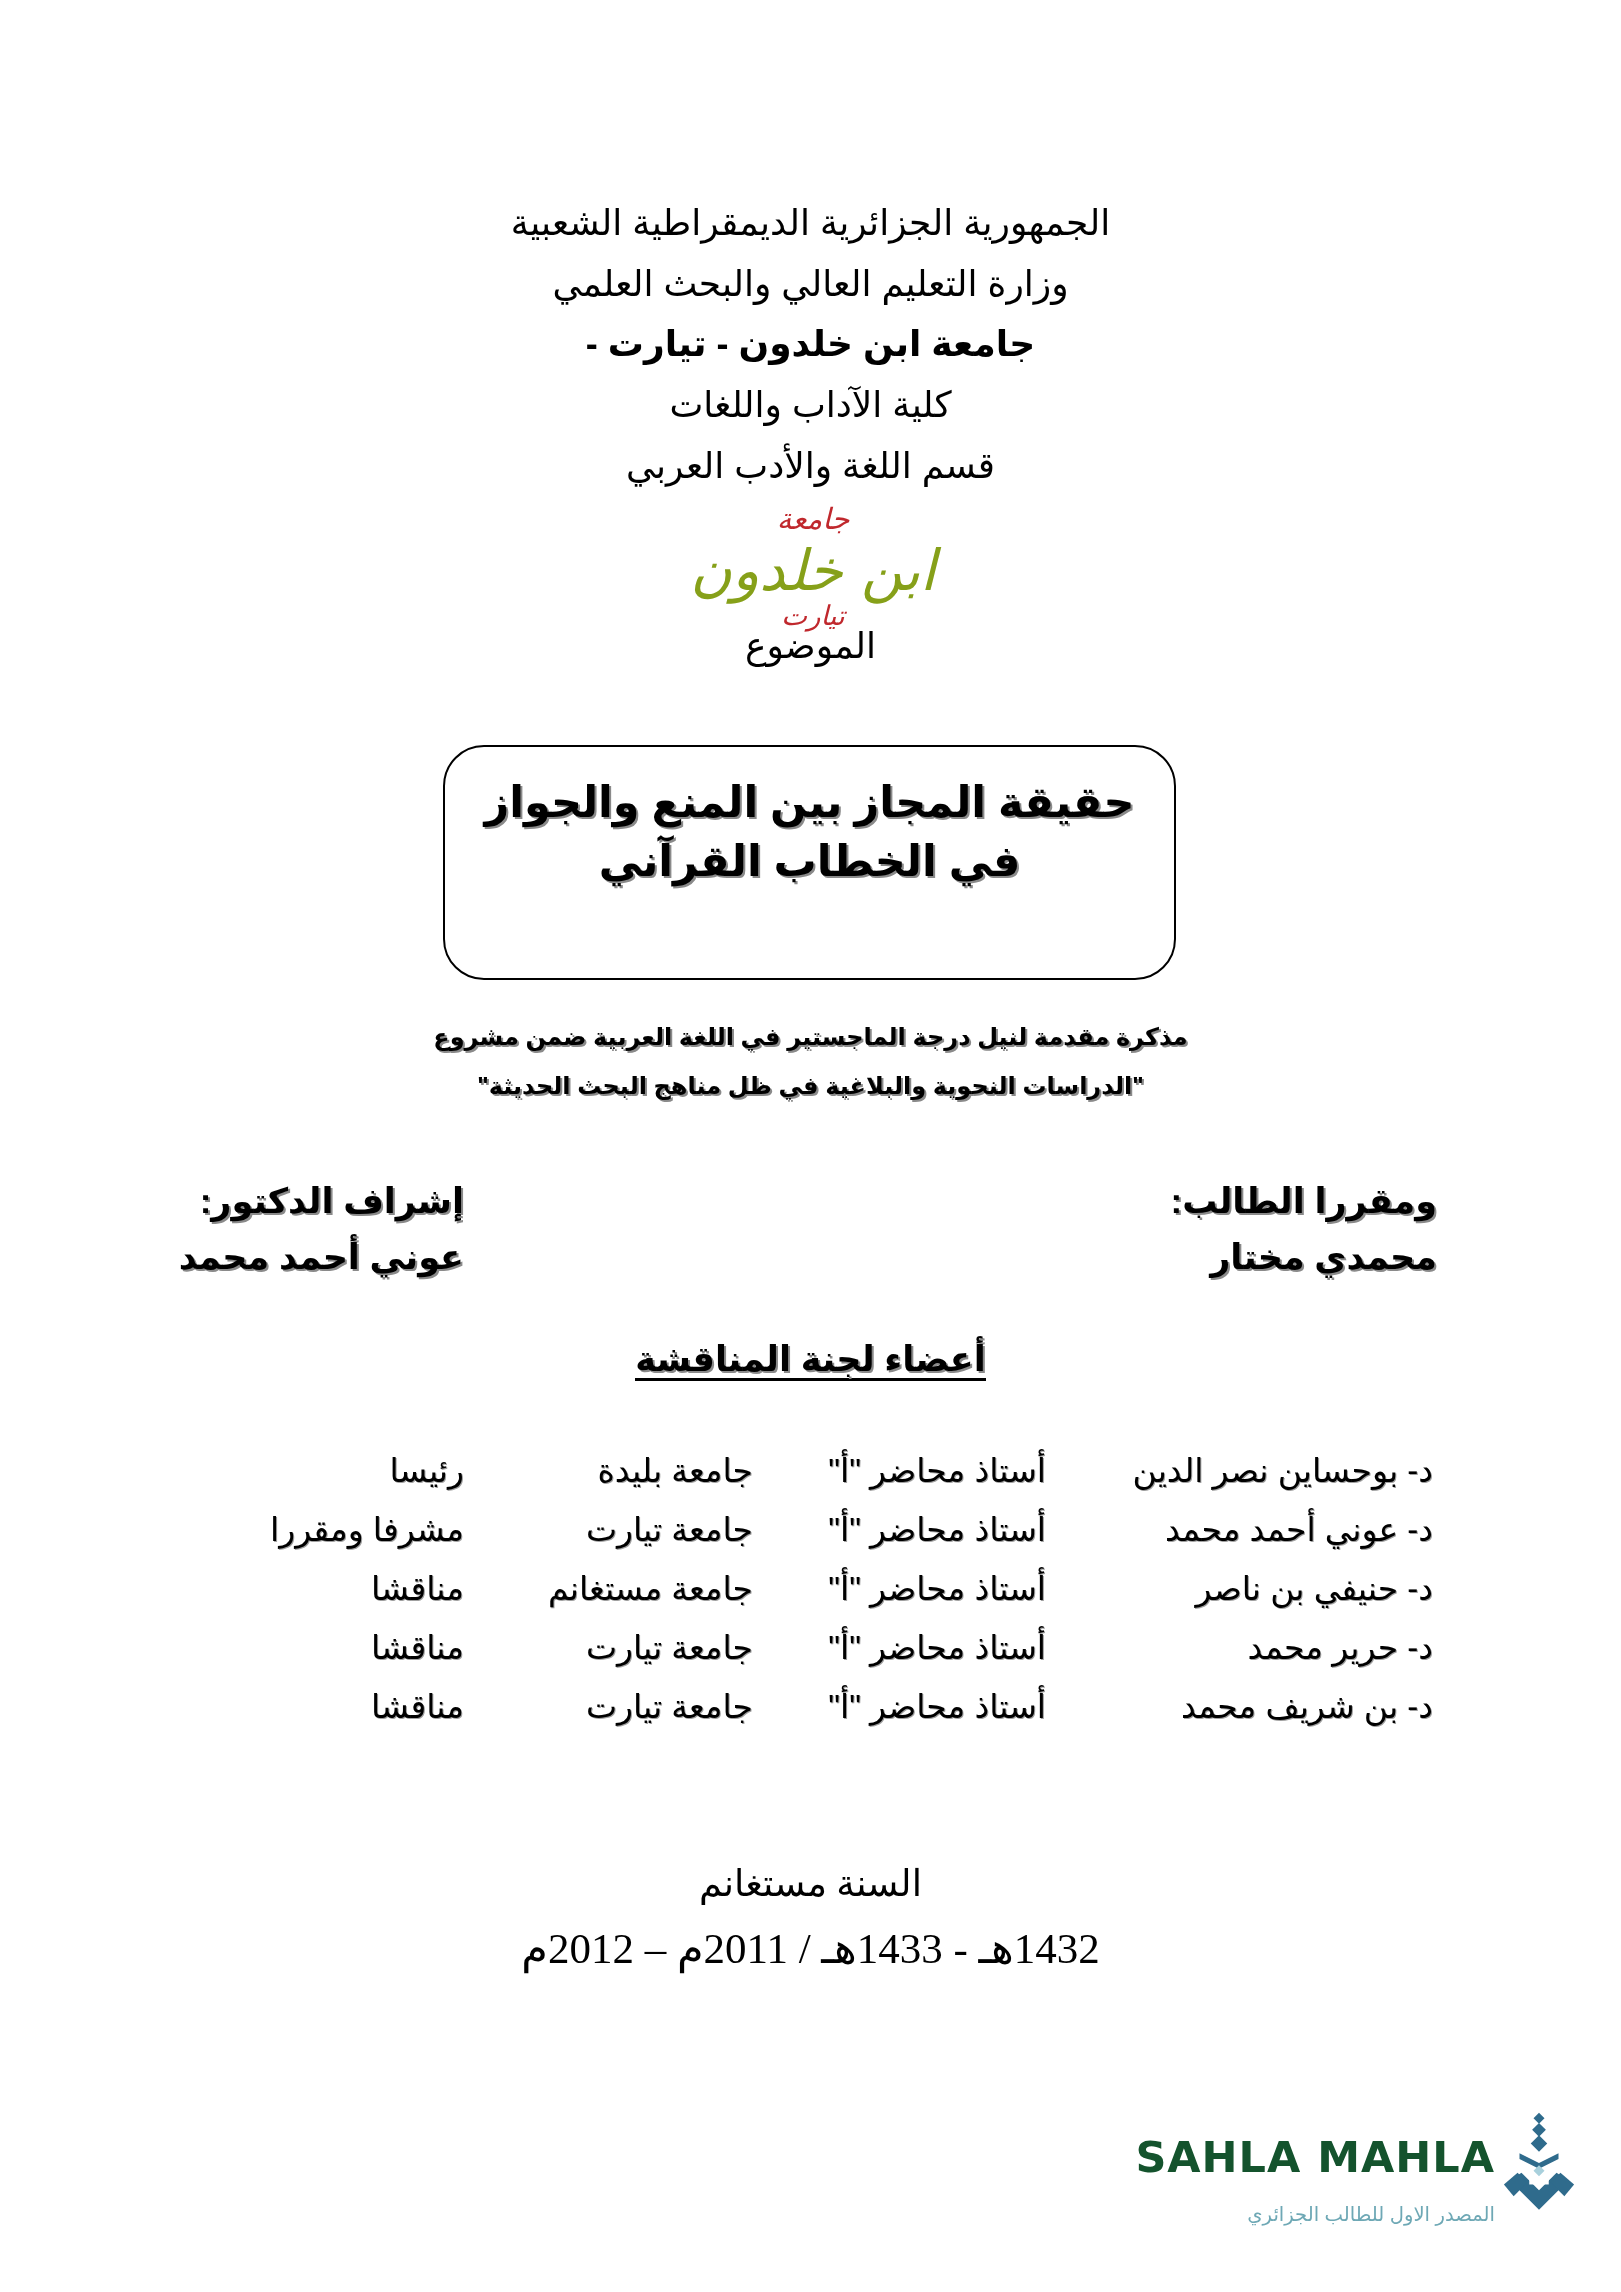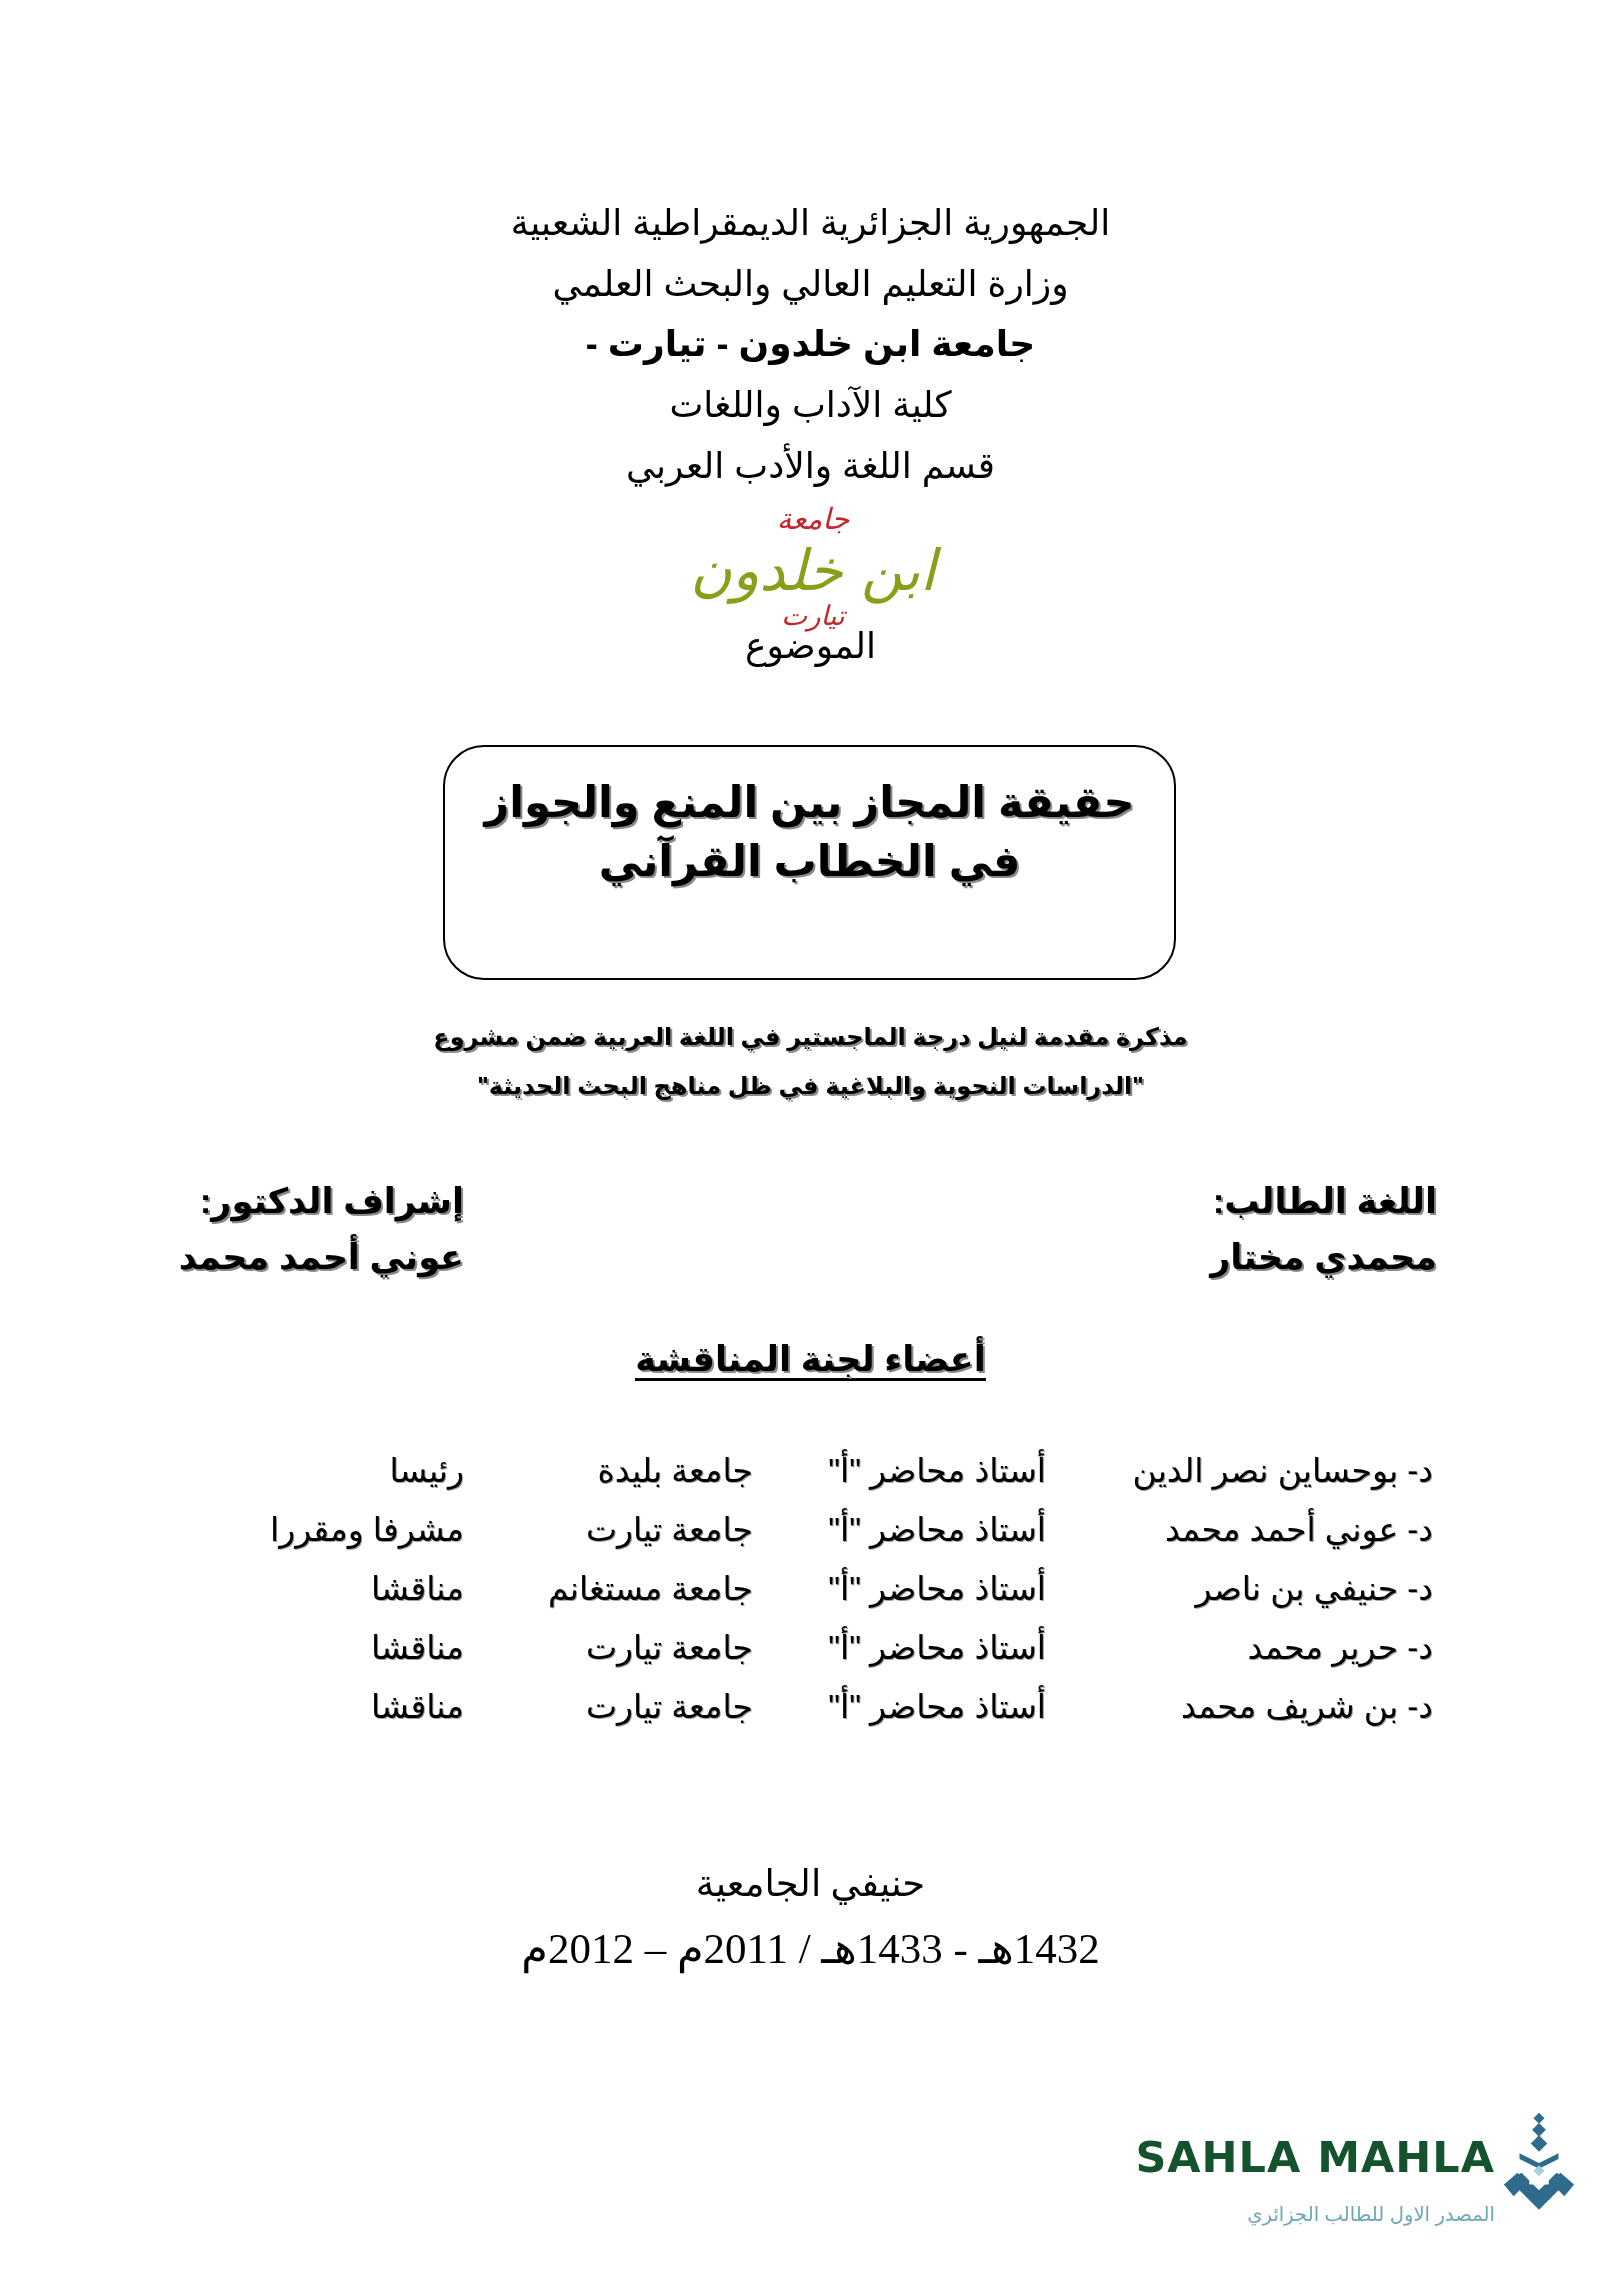--- a/index.html
+++ b/index.html
@@ -52,21 +52,21 @@
 <div class="center-line hdr" style="top:624px;">الموضوع</div>
 
 <div class="title-box">
   <div class="title-text" style="top:27.4px;">حقيقة المجاز بين المنع والجواز</div>
   <div class="title-text" style="top:86px;">في الخطاب القرآني</div>
 </div>
 
 <div class="center-line subtitle" style="top:1014px;">مذكرة مقدمة لنيل درجة الماجستير في اللغة العربية ضمن مشروع</div>
 <div class="center-line subtitle" style="top:1063px;">"الدراسات النحوية والبلاغية في ظل مناهج البحث الحديثة"</div>
 
-<div class="abs people" style="right:184px; top:1181px;">اللغة الطالب:</div>
+<div class="abs people" style="right:184px; top:1181px;">ومقررا الطالب:</div>
 <div class="abs people" style="right:184px; top:1237px;">محمدي مختار</div>
 <div class="abs people" style="right:1157px; top:1181px;">إشراف الدكتور:</div>
 <div class="abs people" style="right:1157px; top:1237px;">عوني أحمد محمد</div>
 
 <div class="center-line" style="top:1339px;">
   <span class="committee-title">أعضاء لجنة المناقشة</span>
 </div>
 
 <div class="crow" style="top:1449px;">
   <span class="c-name">د- بوحساين نصر الدين</span>
@@ -92,21 +92,21 @@
   <span class="c-uni">جامعة تيارت</span>
   <span class="c-role">مناقشا</span>
 </div>
 <div class="crow" style="top:1685px;">
   <span class="c-name">د- بن شريف محمد</span>
   <span class="c-rank">أستاذ محاضر "أ"</span>
   <span class="c-uni">جامعة تيارت</span>
   <span class="c-role">مناقشا</span>
 </div>
 
-<div class="center-line year-label" style="top:1862px;">حنيفي الجامعية</div>
+<div class="center-line year-label" style="top:1862px;">السنة مستغانم</div>
 <div class="center-line year-value" style="top:1923px;">1432هـ - 1433هـ / 2011م – 2012م</div>
 
 <div class="brand">
   <div class="brand-name">SAHLA MAHLA</div>
   <div class="brand-tag">المصدر الاول للطالب الجزائري</div>
   <svg class="brand-icon" viewBox="0 0 80 105">
     <rect x="36" y="2" width="8" height="8" transform="rotate(45 40 6)" fill="#2f6b8c"></rect>
     <rect x="35" y="13" width="10" height="10" transform="rotate(45 40 18)" fill="#2f6b8c"></rect>
     <rect x="34" y="26" width="12" height="12" transform="rotate(45 40 32)" fill="#2f6b8c"></rect>
     <path d="M20 42 L40 52 L60 42 L60 48 L40 58 L20 48 Z" fill="#2f6b8c"></path>

